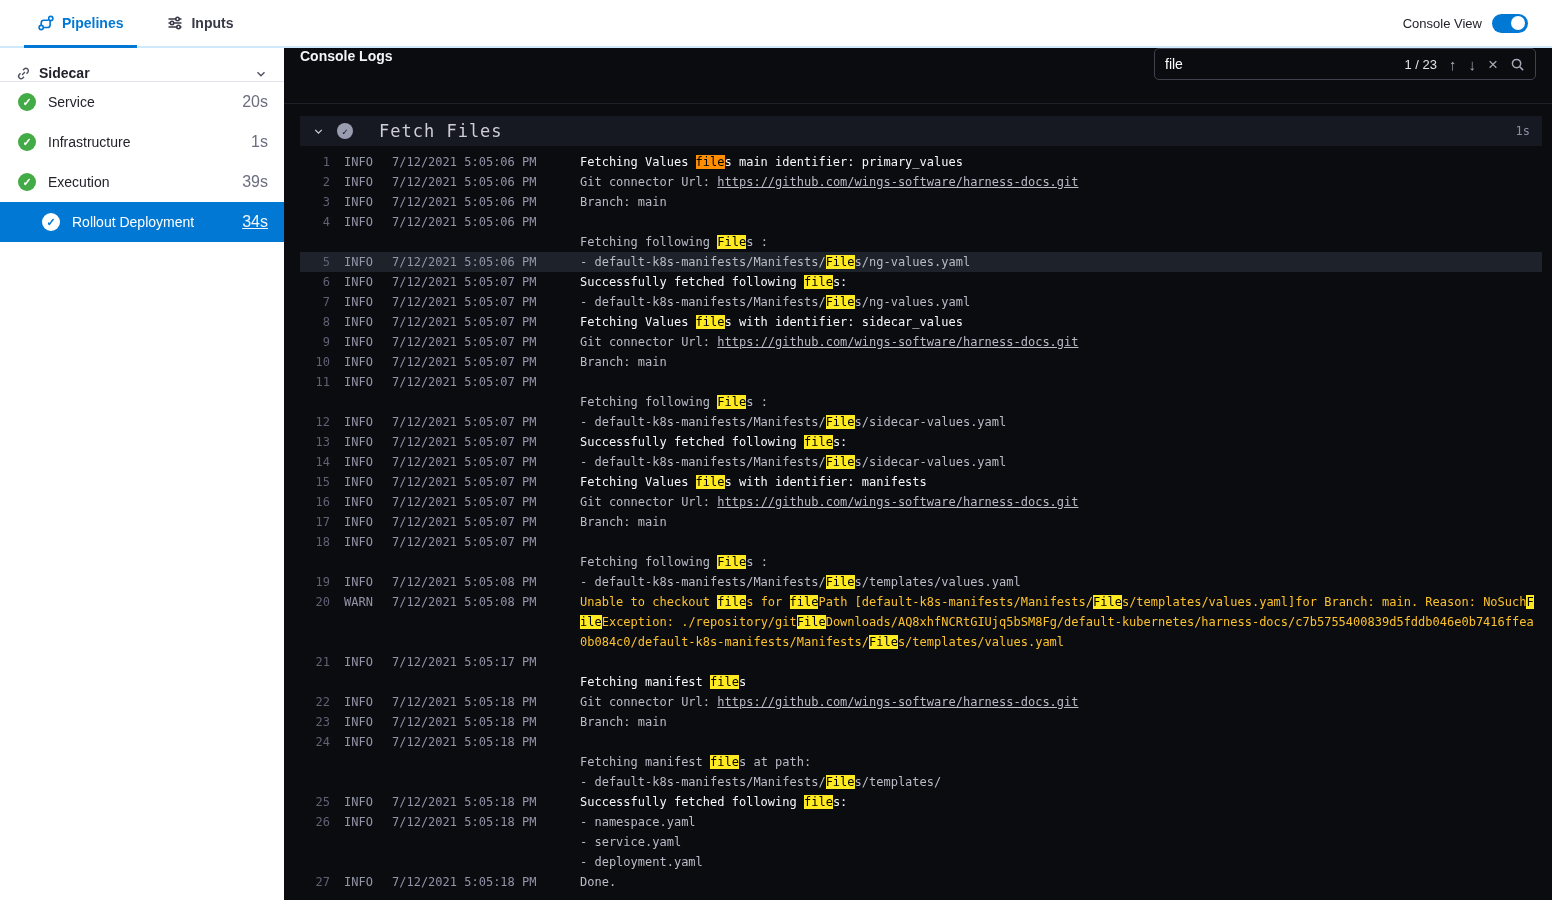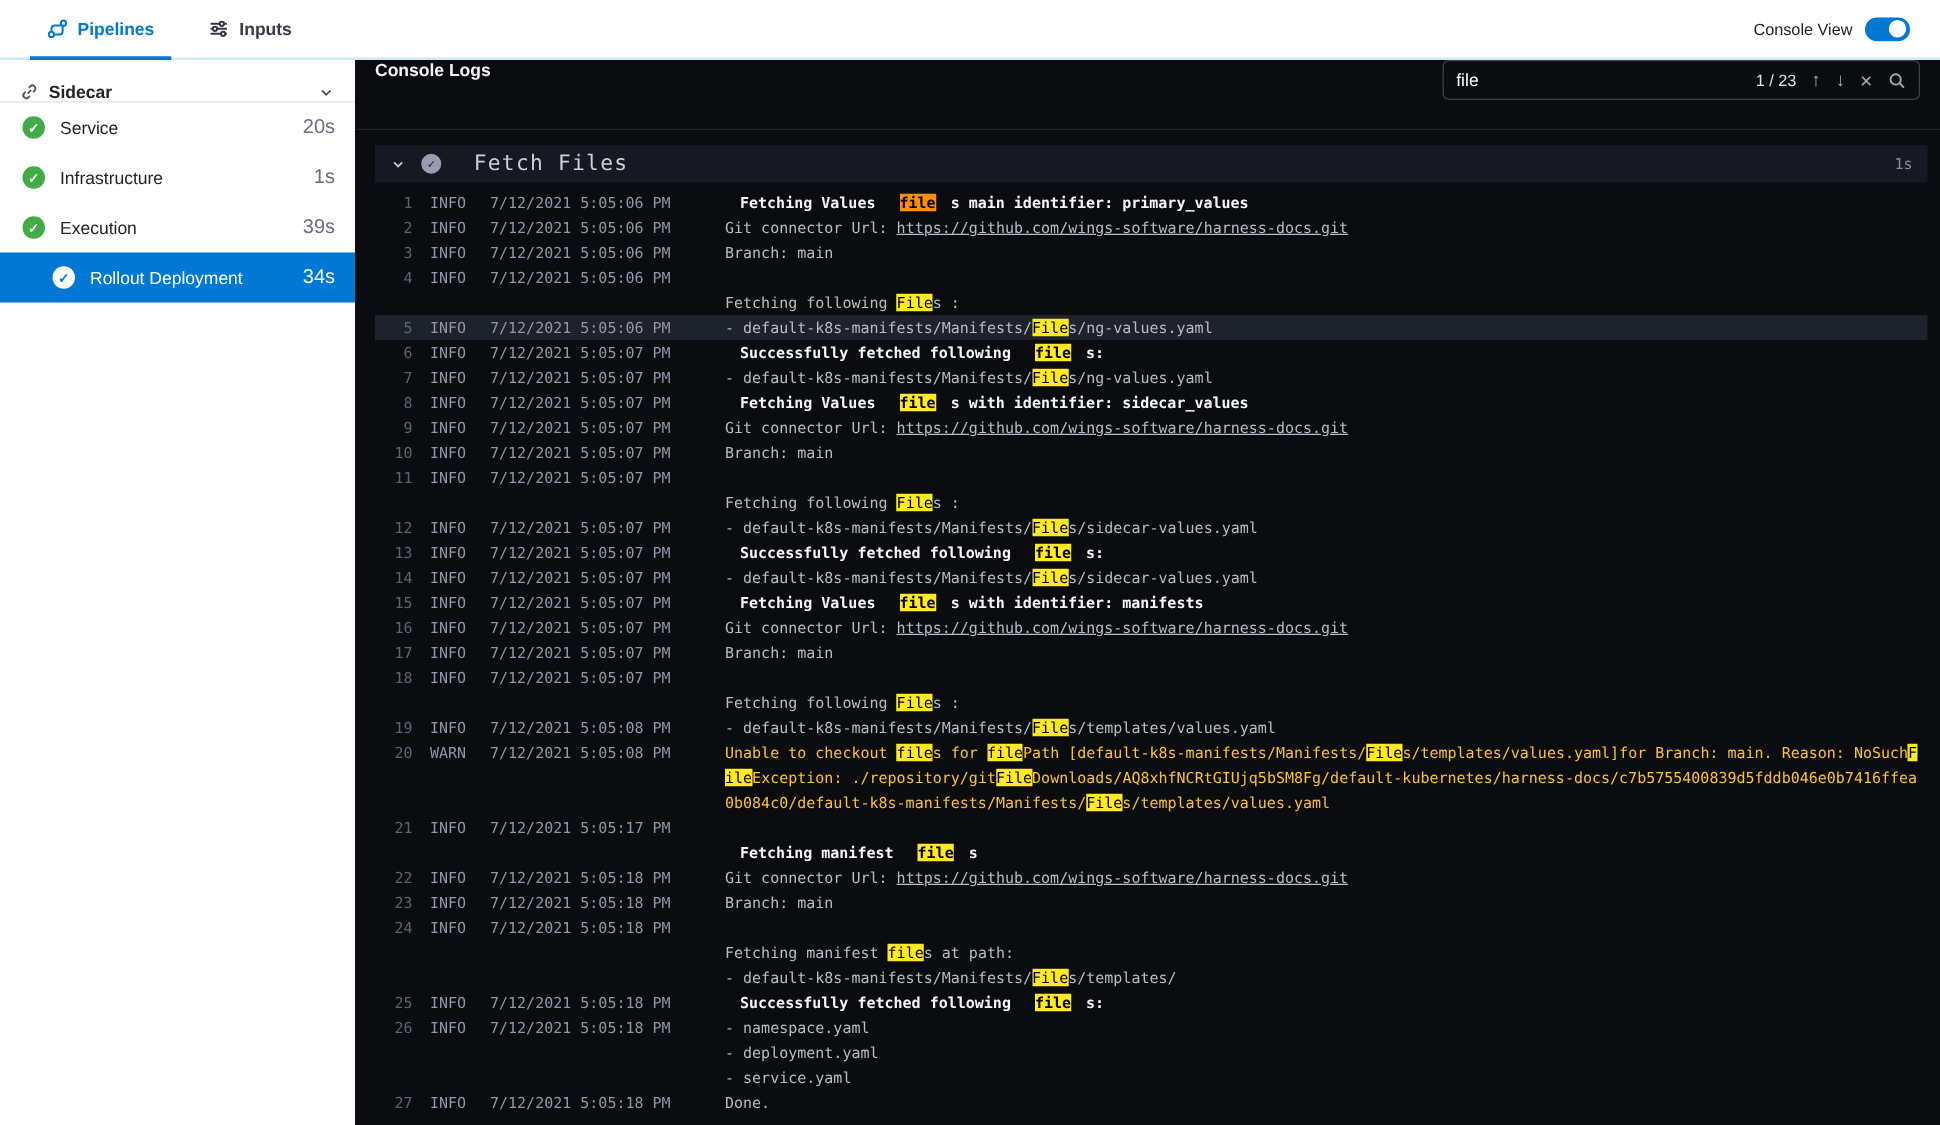--- a/index.html
+++ b/index.html
@@ -31,21 +31,21 @@
   .side-items { padding-top:0; }
   .side-item { height:40px; display:flex; align-items:center; font-size:14px; color:#22222a; cursor:pointer; padding-right:16px; }
   .side-item.indent-1 { padding-left:18px; }
   .side-item.indent-2 { padding-left:42px; }
   .side-item.selected { background:#0278d5; color:#ffffff; }
   .check-circle { width:18px; height:18px; border-radius:50%; background:#42ab45; color:#fff;
                   font-size:11px; font-weight:700; display:flex; align-items:center; justify-content:center;
                   margin-right:12px; flex-shrink:0; }
   .side-item.selected .check-circle { background:#ffffff; color:#0278d5; }
   .side-duration { margin-left:auto; font-size:16px; color:#6b6d80; }
-  .side-item.selected .side-duration { color:rgba(255,255,255,.95); }
+  .side-item.selected .side-duration { color:rgba(255,255,255,.95);text-decoration:underline; }
 
   
   .console { flex:1; background:#0a0c10; display:flex; flex-direction:column; min-width:0; }
   .console-header { height:56px; display:flex; padding:0 16px;
                     border-bottom:1px solid #1e2129; flex-shrink:0; }
   .console-title { font-size:14px; font-weight:700; color:#f4f4f7; }
   .search-box { margin-left:auto; width:382px; height:32px; border:1px solid #3f424d; border-radius:5px;
                 display:flex; align-items:center; padding:0 10px; gap:12px; background:#0a0c10; }
   .search-input { flex:1; min-width:0; background:transparent; border:none; outline:none;
                   color:#ffffff; font-size:14px; font-family:"Liberation Sans", sans-serif; }
@@ -64,21 +64,21 @@
                    margin-left:12px; }
   .section-title { margin-left:26px; font-size:17px; color:#cdced8; letter-spacing:1px; }
   .section-duration { margin-left:auto; font-size:12px; color:#8a8da0; }
 
   .log-line { display:flex; height:20px; line-height:20px; font-size:12px; white-space:pre; overflow:hidden; }
   .log-line.selected { background:#1e222b; }
   .ln-num  { width:30px; text-align:right; color:#5f6275; flex-shrink:0; }
   .ln-level{ width:42px; margin-left:14px; color:#9395a9; flex-shrink:0; }
   .ln-ts   { width:148px; margin-left:6px; color:#9395a9; flex-shrink:0; }
   .ln-msg  { margin-left:40px; color:#b9bbc7; flex:1; min-width:0; }
-  .ln-msg .bold { color:#f7f7f9; font-weight:700;margin-left:12px; }
+  .ln-msg .bold { color:#f7f7f9; font-weight:400; }
   .ln-msg .warn-text { color:#fcc22d; font-weight:400; }
   .ln-msg .link { text-decoration:underline; cursor:pointer; }
   .ln-msg .hl { background:#ffe920; color:#000000; }
   .ln-msg .hl-cur { background:#ff8f00; color:#000000; }
 </style>
 </head>
 <body>
 
 <div class="topbar">
   <div class="tab active">
@@ -208,19 +208,19 @@
           <div class="log-line"><span class="ln-num"></span><span class="ln-level"></span><span class="ln-ts"></span><span class="ln-msg"><span class="warn-text">0b084c0/default-k8s-manifests/Manifests/</span><span class="warn-text hl">File</span><span class="warn-text">s/templates/values.yaml</span></span></div>
           <div class="log-line"><span class="ln-num">21</span><span class="ln-level">INFO</span><span class="ln-ts">7/12/2021 5:05:17 PM</span><span class="ln-msg"></span></div>
           <div class="log-line"><span class="ln-num"></span><span class="ln-level"></span><span class="ln-ts"></span><span class="ln-msg"><span class="bold">Fetching manifest </span><span class="bold hl">file</span><span class="bold">s</span></span></div>
           <div class="log-line"><span class="ln-num">22</span><span class="ln-level">INFO</span><span class="ln-ts">7/12/2021 5:05:18 PM</span><span class="ln-msg"><span>Git connector Url: </span><span class="link">https://github.com/wings-software/harness-docs.git</span></span></div>
           <div class="log-line"><span class="ln-num">23</span><span class="ln-level">INFO</span><span class="ln-ts">7/12/2021 5:05:18 PM</span><span class="ln-msg"><span>Branch: main</span></span></div>
           <div class="log-line"><span class="ln-num">24</span><span class="ln-level">INFO</span><span class="ln-ts">7/12/2021 5:05:18 PM</span><span class="ln-msg"></span></div>
           <div class="log-line"><span class="ln-num"></span><span class="ln-level"></span><span class="ln-ts"></span><span class="ln-msg"><span>Fetching manifest </span><span class="hl">file</span><span>s at path:</span></span></div>
           <div class="log-line"><span class="ln-num"></span><span class="ln-level"></span><span class="ln-ts"></span><span class="ln-msg"><span>- default-k8s-manifests/Manifests/</span><span class="hl">File</span><span>s/templates/</span></span></div>
           <div class="log-line"><span class="ln-num">25</span><span class="ln-level">INFO</span><span class="ln-ts">7/12/2021 5:05:18 PM</span><span class="ln-msg"><span class="bold">Successfully fetched following </span><span class="bold hl">file</span><span class="bold">s:</span></span></div>
           <div class="log-line"><span class="ln-num">26</span><span class="ln-level">INFO</span><span class="ln-ts">7/12/2021 5:05:18 PM</span><span class="ln-msg"><span>- namespace.yaml</span></span></div>
+          <div class="log-line"><span class="ln-num"></span><span class="ln-level"></span><span class="ln-ts"></span><span class="ln-msg"><span>- service.yaml</span></span></div>
           <div class="log-line"><span class="ln-num"></span><span class="ln-level"></span><span class="ln-ts"></span><span class="ln-msg"><span>- deployment.yaml</span></span></div>
-          <div class="log-line"><span class="ln-num"></span><span class="ln-level"></span><span class="ln-ts"></span><span class="ln-msg"><span>- service.yaml</span></span></div>
           <div class="log-line"><span class="ln-num">27</span><span class="ln-level">INFO</span><span class="ln-ts">7/12/2021 5:05:18 PM</span><span class="ln-msg"><span>Done.</span></span></div>
         </div>
     </div>
   </main>
 </div>
 
 </body></html>

